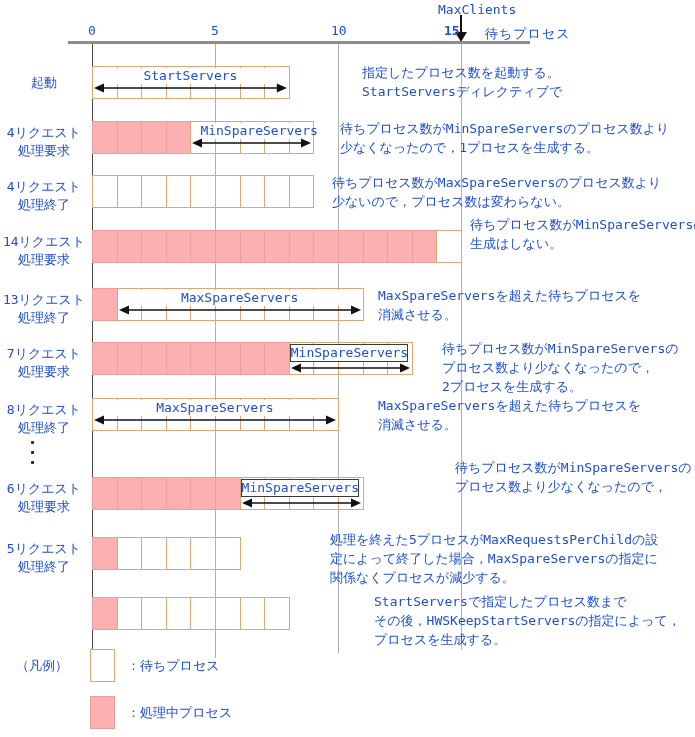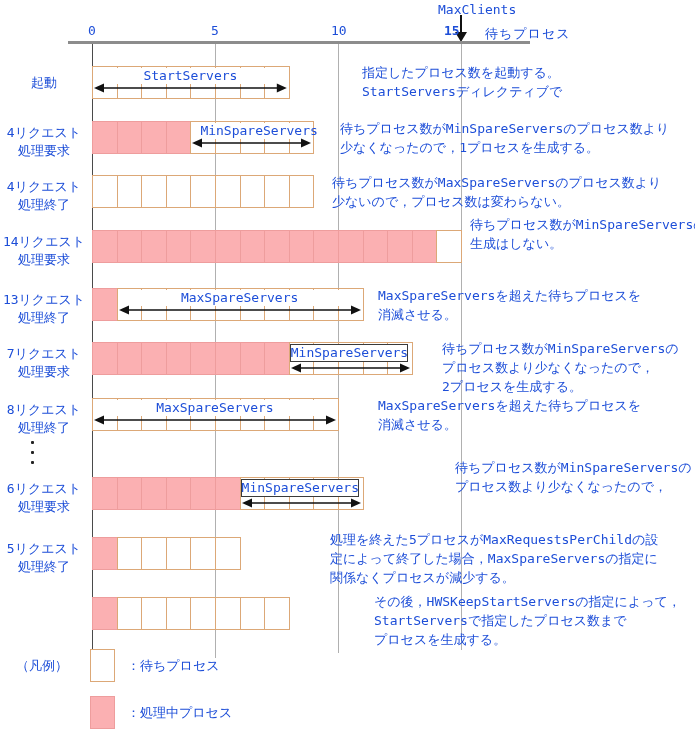--- a/index.html
+++ b/index.html
@@ -272,22 +272,22 @@
         <div class="cell" style="left: 0px; width: 25.6px; background: rgb(251, 176, 178); border-color: rgb(238, 157, 157);"></div>
         <div class="cell" style="left: 24.6px; width: 25.6px; background: rgb(255, 255, 255); border-color: rgb(220, 168, 119);"></div>
         <div class="cell" style="left: 49.2px; width: 25.6px; background: rgb(255, 255, 255); border-color: rgb(220, 168, 119);"></div>
         <div class="cell" style="left: 73.8px; width: 25.6px; background: rgb(255, 255, 255); border-color: rgb(220, 168, 119);"></div>
         <div class="cell" style="left: 98.4px; width: 25.6px; background: rgb(255, 255, 255); border-color: rgb(220, 168, 119);"></div>
         <div class="cell" style="left: 123px; width: 25.6px; background: rgb(255, 255, 255); border-color: rgb(220, 168, 119);"></div>
         <div class="cell" style="left: 147.6px; width: 25.6px; background: rgb(255, 255, 255); border-color: rgb(220, 168, 119);"></div>
         <div class="cell" style="left: 172.2px; width: 25.6px; background: rgb(255, 255, 255); border-color: rgb(220, 168, 119);"></div>
       </div>
       <div class="note" style="left: 374px; top: 592px;">
+        <div>StartServersで指定したプロセス数まで</div>
         <div>その後，HWSKeepStartServersの指定によって，</div>
-        <div>StartServersで指定したプロセス数まで</div>
         <div>プロセスを生成する。</div>
       </div>
       <div class="dot" style="left: 31px; top: 441px;"></div>
       <div class="dot" style="left: 31px; top: 451px;"></div>
       <div class="dot" style="left: 31px; top: 461px;"></div>
     </div>
 
   <div class="legend-title" style="left:16px;top:657px;">（凡例）</div>
   <div class="legend-swatch" id="swatch-waiting" style="left: 90px; top: 649px; background: rgb(255, 255, 255); border-color: rgb(220, 168, 119);"></div>
   <div class="legend-label" style="left:127px;top:657px;">：待ちプロセス</div>

